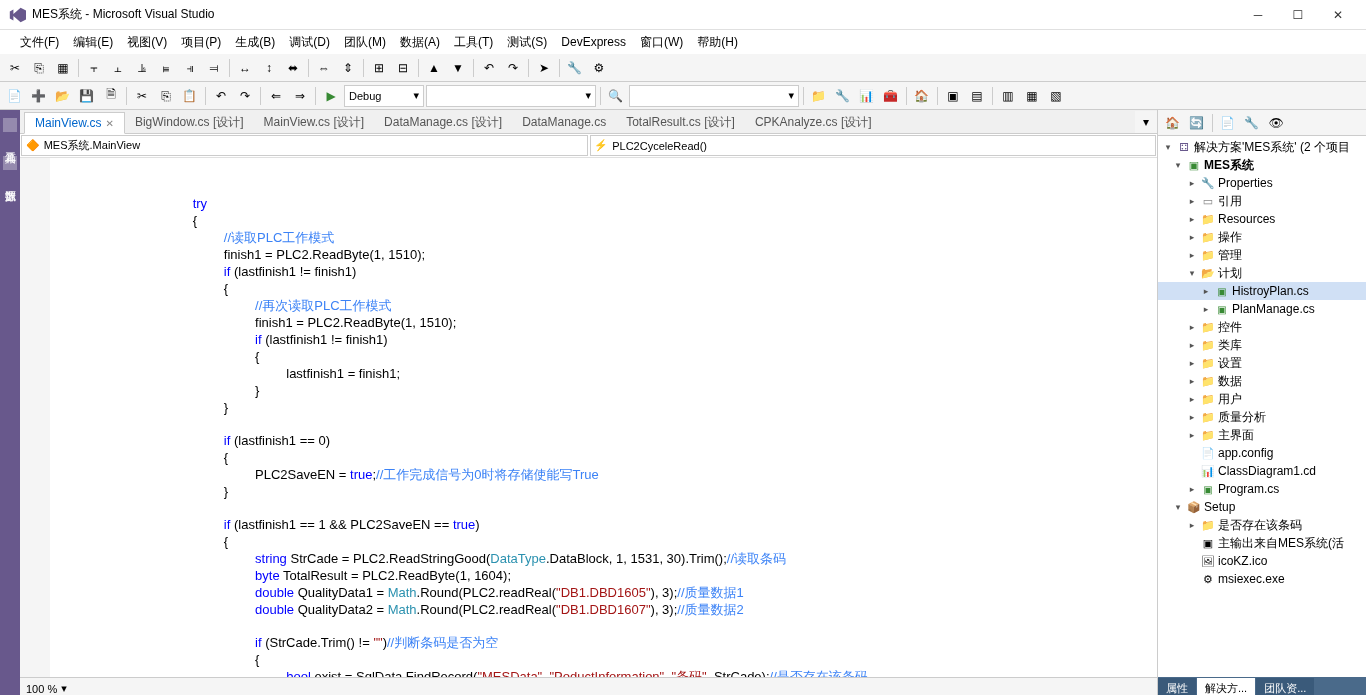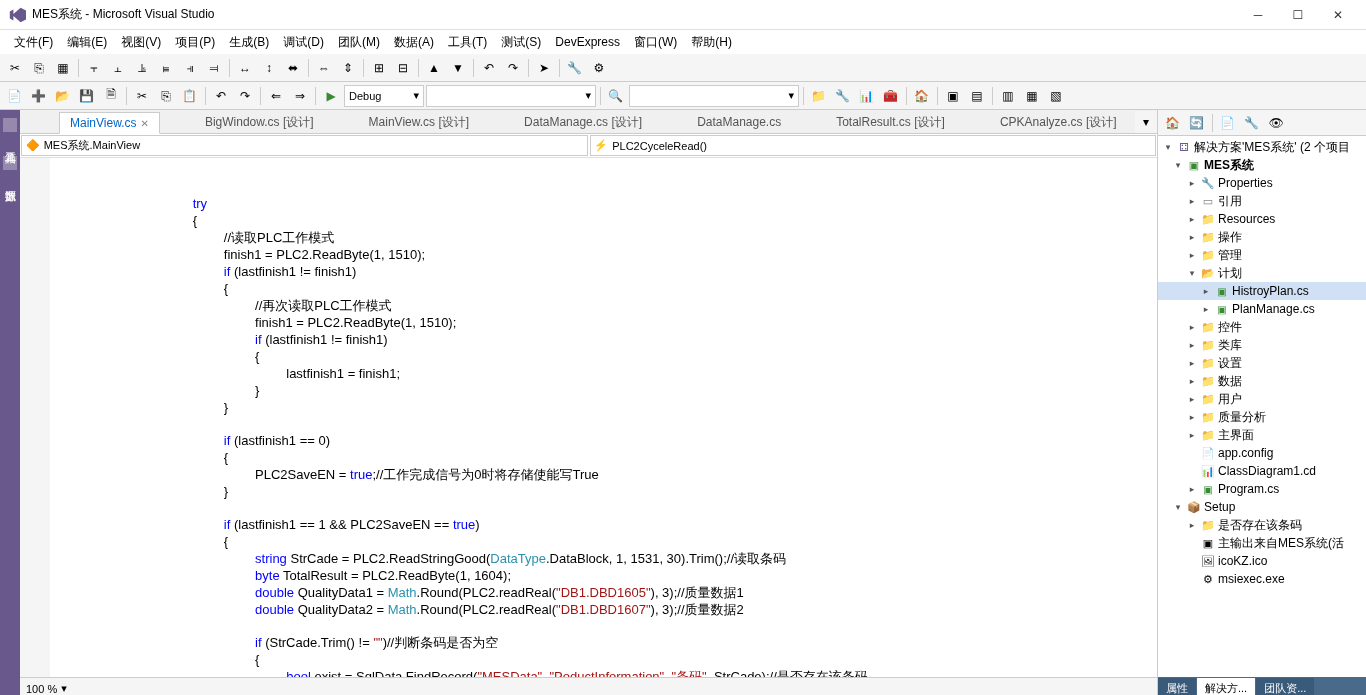--- a/index.html
+++ b/index.html
@@ -1,40 +1,40 @@
 <!DOCTYPE html>
 <html><head>
 <meta charset="utf-8">
 <style>
 * { margin:0; padding:0; box-sizing:border-box; font-family:"Microsoft YaHei",sans-serif; }
 body { width:1366px; height:695px; background:#fff; overflow:hidden; font-size:12px; }
 .titlebar { height:30px; background:#fff; display:flex; align-items:center; padding:0 8px; border-bottom:1px solid #e0e0e0; }
 .vs-logo { width:18px; height:16px; margin-right:6px; }
 .winbtn { width:40px; height:28px; display:flex; align-items:center; justify-content:center; color:#333; }
-.menubar { height:24px; background:#fff; display:flex; align-items:center; padding:0 8px; gap:2px; }
+.menubar { height:24px; background:#fff; display:flex; align-items:center; padding:0 14px; gap:2px; }
 .menu-item { padding:2px 6px; font-size:12px; color:#000; cursor:default; }
 .toolbar { height:28px; background:#f5f5f5; border-bottom:1px solid #ccc; display:flex; align-items:center; padding:0 4px; gap:2px; }
 .tbtn { width:22px; height:22px; display:flex; align-items:center; justify-content:center; background:#f5f5f5; }
 .tsep { width:1px; height:18px; background:#ccc; margin:0 2px; }
 .tdrop { height:22px; min-width:80px; border:1px solid #ccc; background:#fff; display:flex; align-items:center; padding:0 4px; font-size:11px; }
 .tdrop.wide { min-width:170px; }
 .main-row { display:flex; height:589px; }
 .left-col { width:20px; background:#68588c; display:flex; flex-direction:column; align-items:center; padding-top:8px; gap:6px; }
 .left-tab { writing-mode:vertical-rl; color:#fff; font-size:11px; padding:6px 2px; }
 .center { flex:1; display:flex; flex-direction:column; background:#fff; min-width:0; }
 .doc-tabs { height:24px; background:#f0f0f0; display:flex; align-items:flex-end; border-bottom:1px solid #ccc; padding-left:4px; }
-.doc-tab { height:22px; padding:3px 10px; font-size:12px; display:flex; align-items:center; gap:4px; color:#555;margin-left:35px; }
+.doc-tab { height:22px; padding:3px 10px; font-size:12px; display:flex; align-items:center; gap:4px; color:#555; }
 .doc-tab.active { background:#fff; border:1px solid #ccc; border-bottom:1px solid #fff; position:relative; top:1px; color:#0066cc; }
 .doc-tab .x { font-size:10px; color:#888; }
 .nav-row { height:24px; background:#fff; border-bottom:1px solid #e0e0e0; display:flex; }
 .nav-drop { flex:1; border:1px solid #ccc; margin:1px; display:flex; align-items:center; padding:0 4px; font-size:11px; gap:4px; }
 .editor { flex:1; overflow:auto; background:#fff; padding:6px 0 6px 40px; font-family:Consolas,"Courier New",monospace; font-size:13px; line-height:16px; color:#000; white-space:pre; position:relative; }
 .editor .margin { position:absolute; left:0; top:0; width:30px; height:100%; background:#f5f5f5; }
 .kw { color:#0000ff; }
-.cm { color:#000000; }
+.cm { color:#3b82f6; }
 .str { color:#a31515; }
 .typ { color:#2b91af; }
 .zoom-row { height:22px; background:#f5f5f5; border-top:1px solid #ccc; display:flex; align-items:center; padding:0 6px; font-size:11px; }
 .right-panel { width:209px; background:#f5f5f5; display:flex; flex-direction:column; border-left:1px solid #ccc; }
 .panel-head { height:23px; background:#4a6a8a; color:#fff; display:flex; align-items:center; padding:0 6px; font-size:12px; justify-content:space-between; }
 .panel-tools { height:26px; background:#f5f5f5; border-bottom:1px solid #ccc; display:flex; align-items:center; padding:0 4px; gap:2px; }
 .tree { flex:1; overflow:auto; background:#fff; font-size:12px; padding:2px 0; }
 .tree-item { display:flex; align-items:center; height:18px; padding:0 4px; gap:2px; }
 .tree-item.sel { background:#d0e0f5; }
 .tree-arw { width:12px; font-size:9px; color:#555; text-align:center; }

